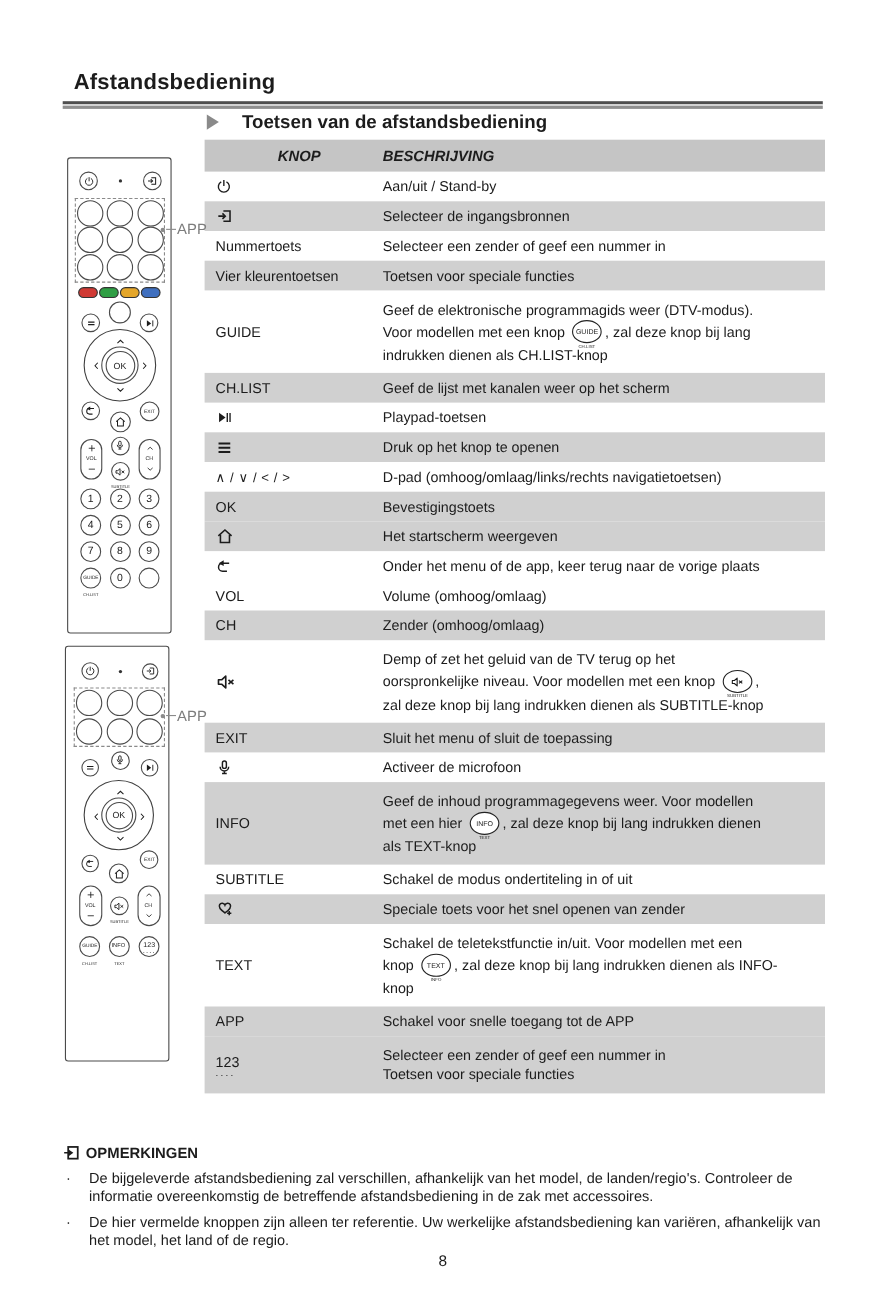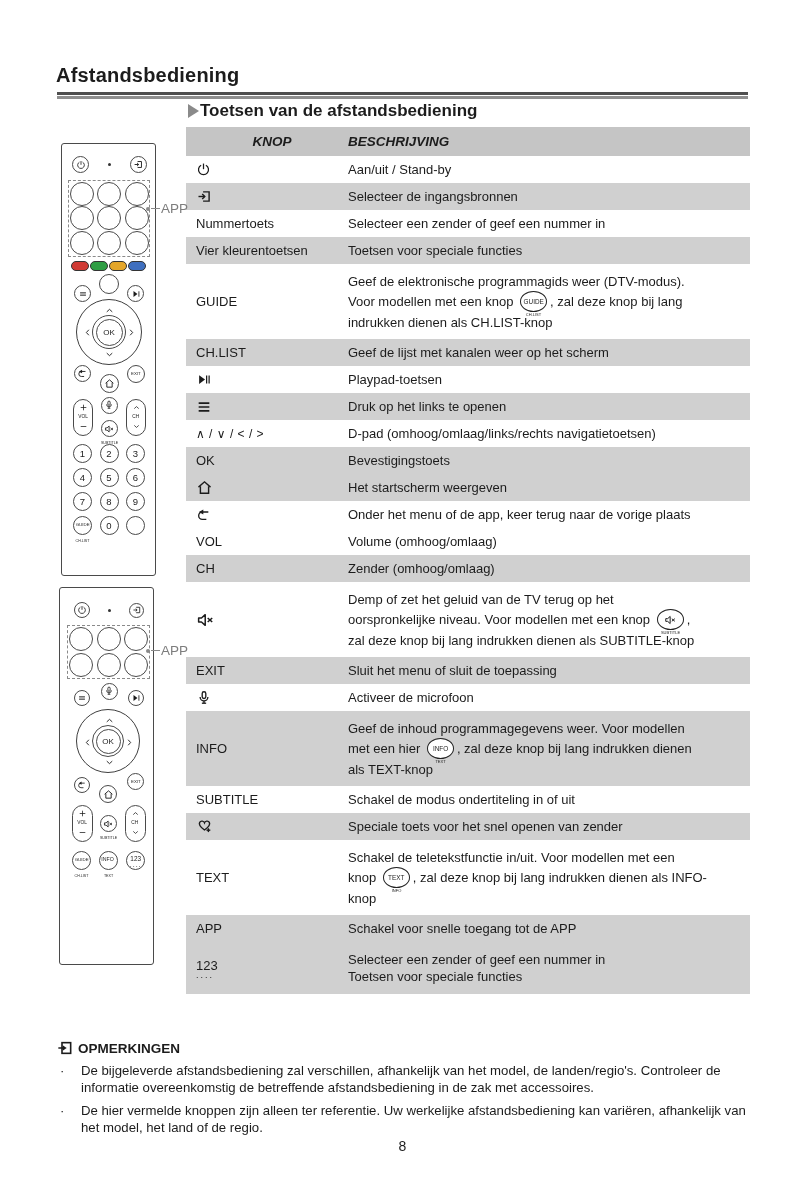--- a/index.html
+++ b/index.html
@@ -1,26 +1,26 @@
 <!DOCTYPE html>
 <html><head>
 <meta charset="utf-8">
 <style>
   * { margin:0; padding:0; box-sizing:border-box; }
   html,body { width:805px; height:1191px; background:#fff; font-family:"Liberation Sans", sans-serif; color:#1c1c1c; }
   body { position:relative; overflow:hidden; }
 
   
-  .page-title { position:absolute; left:56px; top:64px; font-size:20px; font-weight:bold; letter-spacing:.2px; }
+  .page-title { position:absolute; left:67px; top:64px; font-size:20px; font-weight:bold; letter-spacing:.2px; }
   .title-rule { position:absolute; left:57px; top:92px; width:691px; }
   .title-rule .l1 { height:2.5px; background:#4f4f4f; }
   .title-rule .gap { height:1.5px; background:#fff; }
   .title-rule .l2 { height:2.5px; background:#8f8f8f; }
 
-  .section-head { position:absolute; left:188px; top:101px; display:flex; align-items:center; gap:1px; }
+  .section-head { position:absolute; left:188px; top:101px; display:flex; align-items:center; gap:21px; }
   .section-arrow { width:0; height:0; border-left:11px solid #8a8a8a; border-top:7px solid transparent; border-bottom:7px solid transparent; }
   .section-title { font-size:17px; font-weight:bold; }
 
   
   .tbl { position:absolute; left:186px; top:127px; width:564px; }
   .trow { display:flex; min-height:27px; align-items:stretch; }
   .trow.gray { background:#d0d0d0; }
   .trow.hdr { background:#c5c5c5; min-height:29px; }
   .trow.rh3 { min-height:75px; }
   .trow.rh2 { min-height:52px; }
@@ -228,21 +228,21 @@
       </div>
     <div class="cell-d">Playpad-toetsen</div>
   </div>
 
   <div class="trow gray">
     <div class="cell-k">
         <svg class="ic kicon" width="16" height="16">
           <use href="#i-menu3"></use>
         </svg>
       </div>
-    <div class="cell-d">Druk op het links te openen</div>
+    <div class="cell-d">Druk op het knop te openen</div>
   </div>
 
   <div class="trow">
     <div class="cell-k dpad-keys">∧ / ∨ / &lt; / &gt;</div>
     <div class="cell-d">D-pad (omhoog/omlaag/links/rechts navigatietoetsen)</div>
   </div>
 
   <div class="trow gray">
     <div class="cell-k">OK</div>
     <div class="cell-d">Bevestigingstoets</div>

